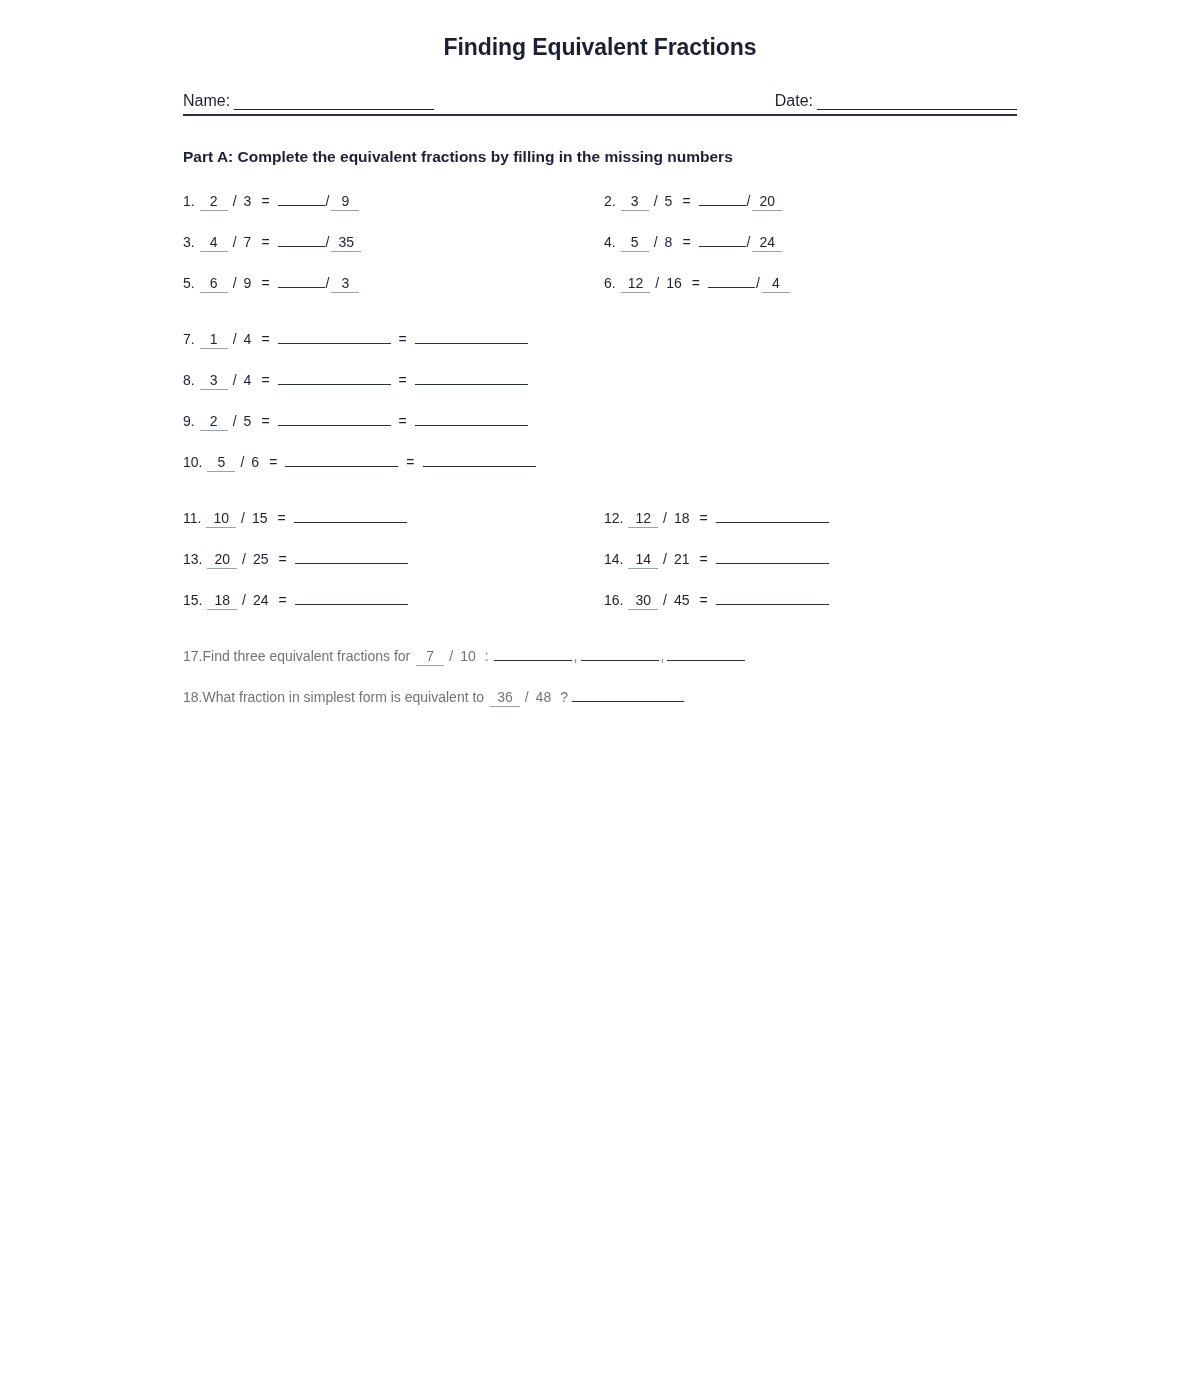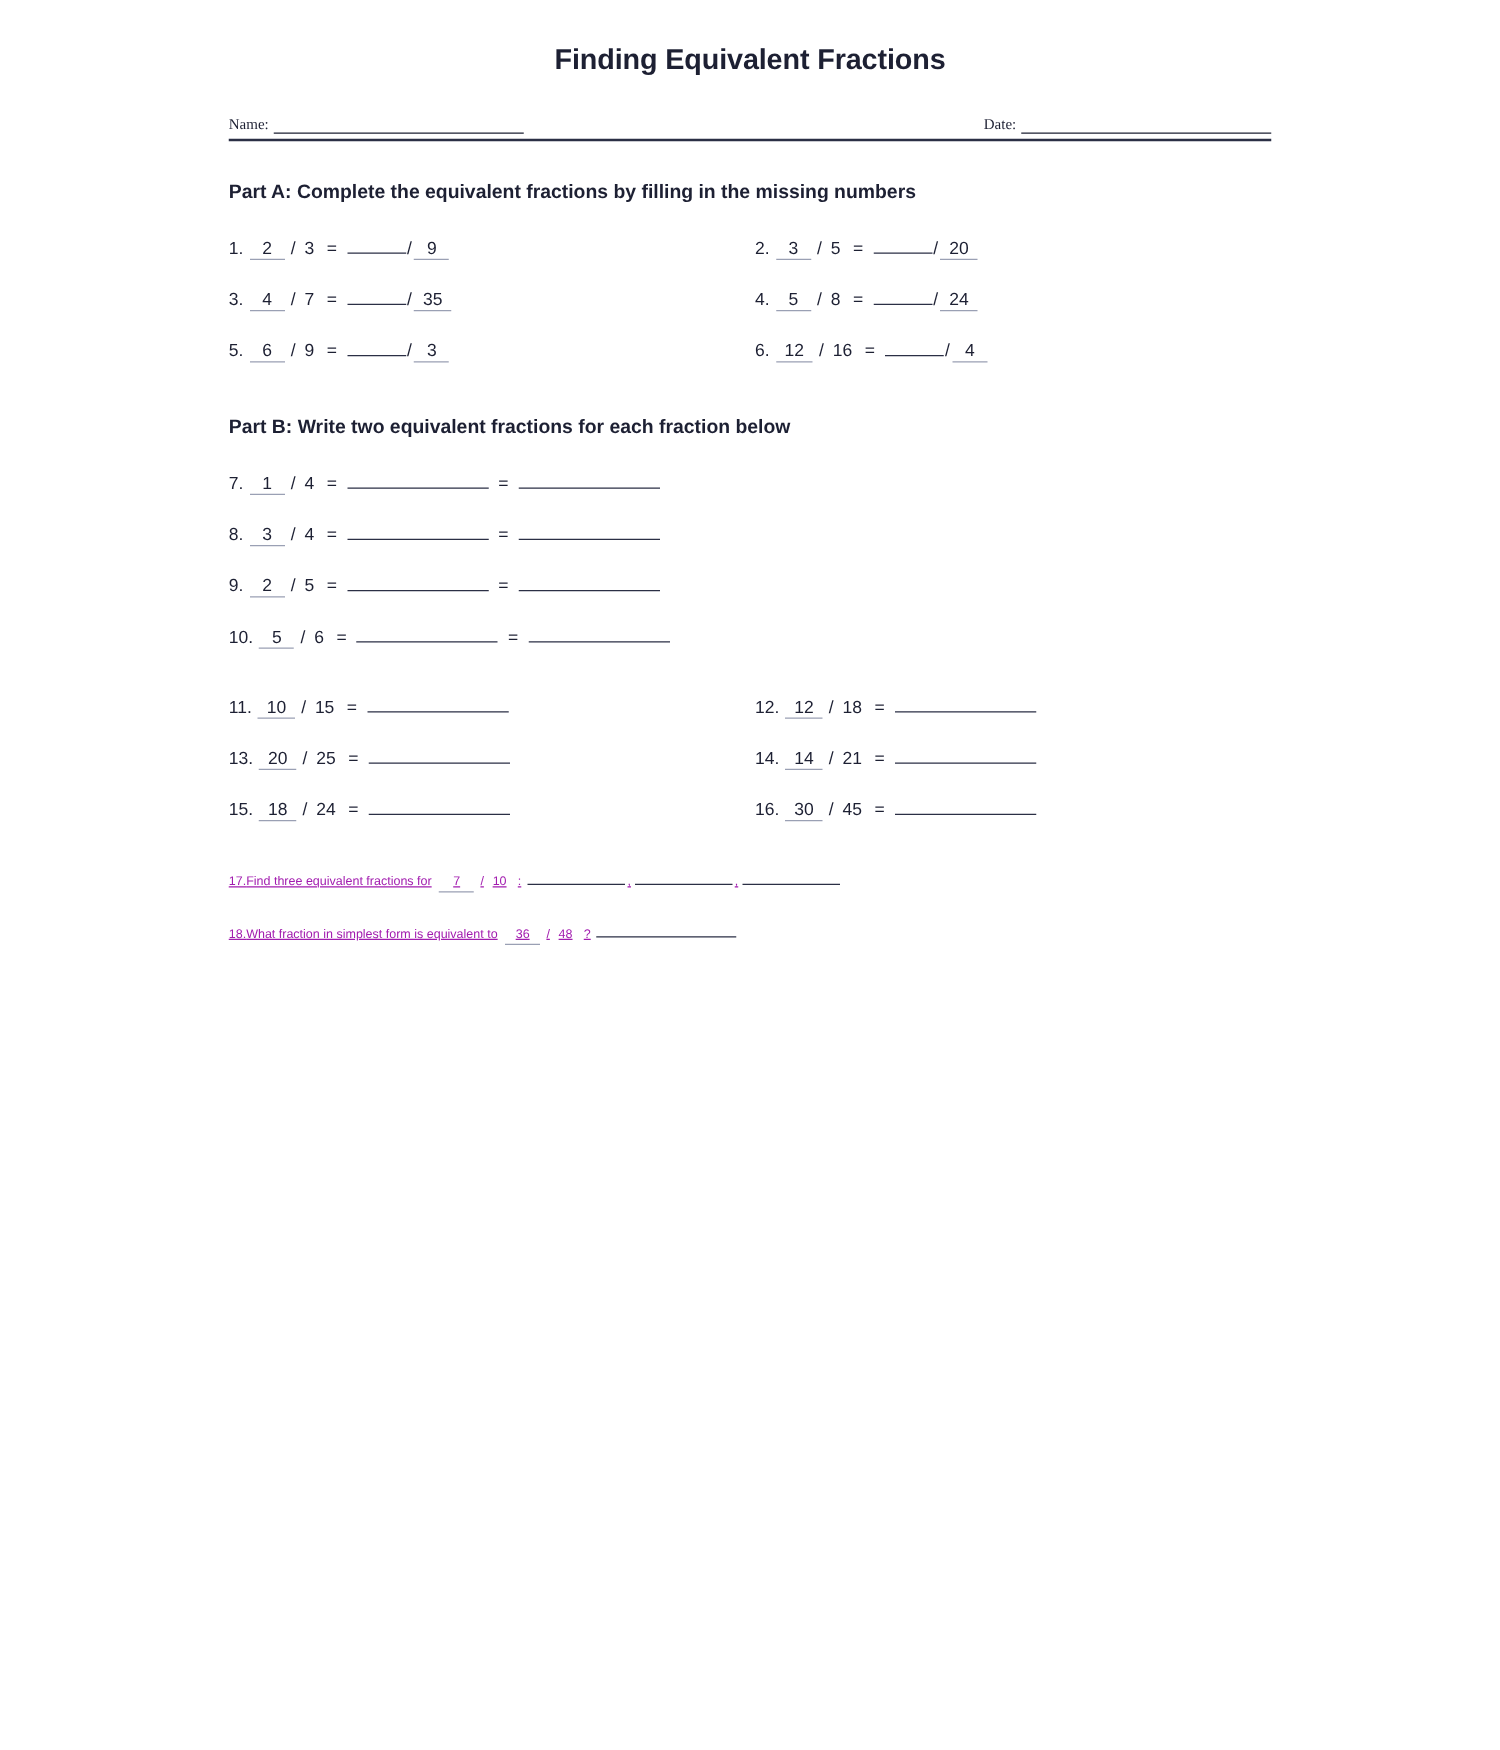--- a/index.html
+++ b/index.html
@@ -49,21 +49,21 @@
     align-items: flex-end;
     margin-top: 31px;
     font-size: 13.5px;
     color: #1d2033;
   }
   .nd-group {
     display: flex;
     align-items: flex-end;
     white-space: nowrap;
   }
-  .nd-label { font-size: 12px; font-family: Liberation Serif, serif; }
+  .nd-label { font-size: 16px; }
   .nd-rule {
     display: inline-block;
     border-bottom: 1px solid #1d2033;
     height: 13px;
   }
   .nd-rule.name { width: 200px; margin-left: 4px; }
   .nd-rule.date { width: 200px; margin-left: 4px; }
 
   .header-sep {
     border: none;
@@ -163,28 +163,27 @@
   }
   .blank.b-partb { width: 113px; }
   .blank.b-partc { width: 113px; }
   .blank.b-short { width: 78px; }
   .blank.b-q18   { width: 112px; }
 
   .comma { padding: 0 3px 0 2px; }
 
   
   .challenge {
-    font-size: 10px;
-    color: #a21caf;
+    font-size: 14px;
+    color: #737373;
     padding: 11px 0;
     display: flex;
     align-items: baseline;
     white-space: nowrap;
     line-height: 1;
-    text-decoration: underline;
   }
   .challenge .ctext { }
   .challenge .colon { padding: 0 5px 0 7px; }
   .challenge .qmark { padding: 0 4px 0 7px; }
 </style>
 </head>
 <body>
 
 <div class="page">
   <div class="sheet">
@@ -294,21 +293,20 @@
             </span>
             <span class="eq">=</span>
             <span class="blank-num"></span>
             <span class="slash-tight">/</span>
             <span class="den-given">4</span>
           </div>
         </div>
       </div>
     </div>
 
-    <h2 class="part-heading">Part B: Write two equivalent fractions for each fraction below</h2>
     <div class="problems">
 
       <div class="problem">
         <span class="qnum">7.</span>
         <span class="frac">
           <span class="num-given">1</span>
           <span class="slash">/</span>
           <span class="den-plain">4</span>
         </span>
         <span class="eq">=</span>

